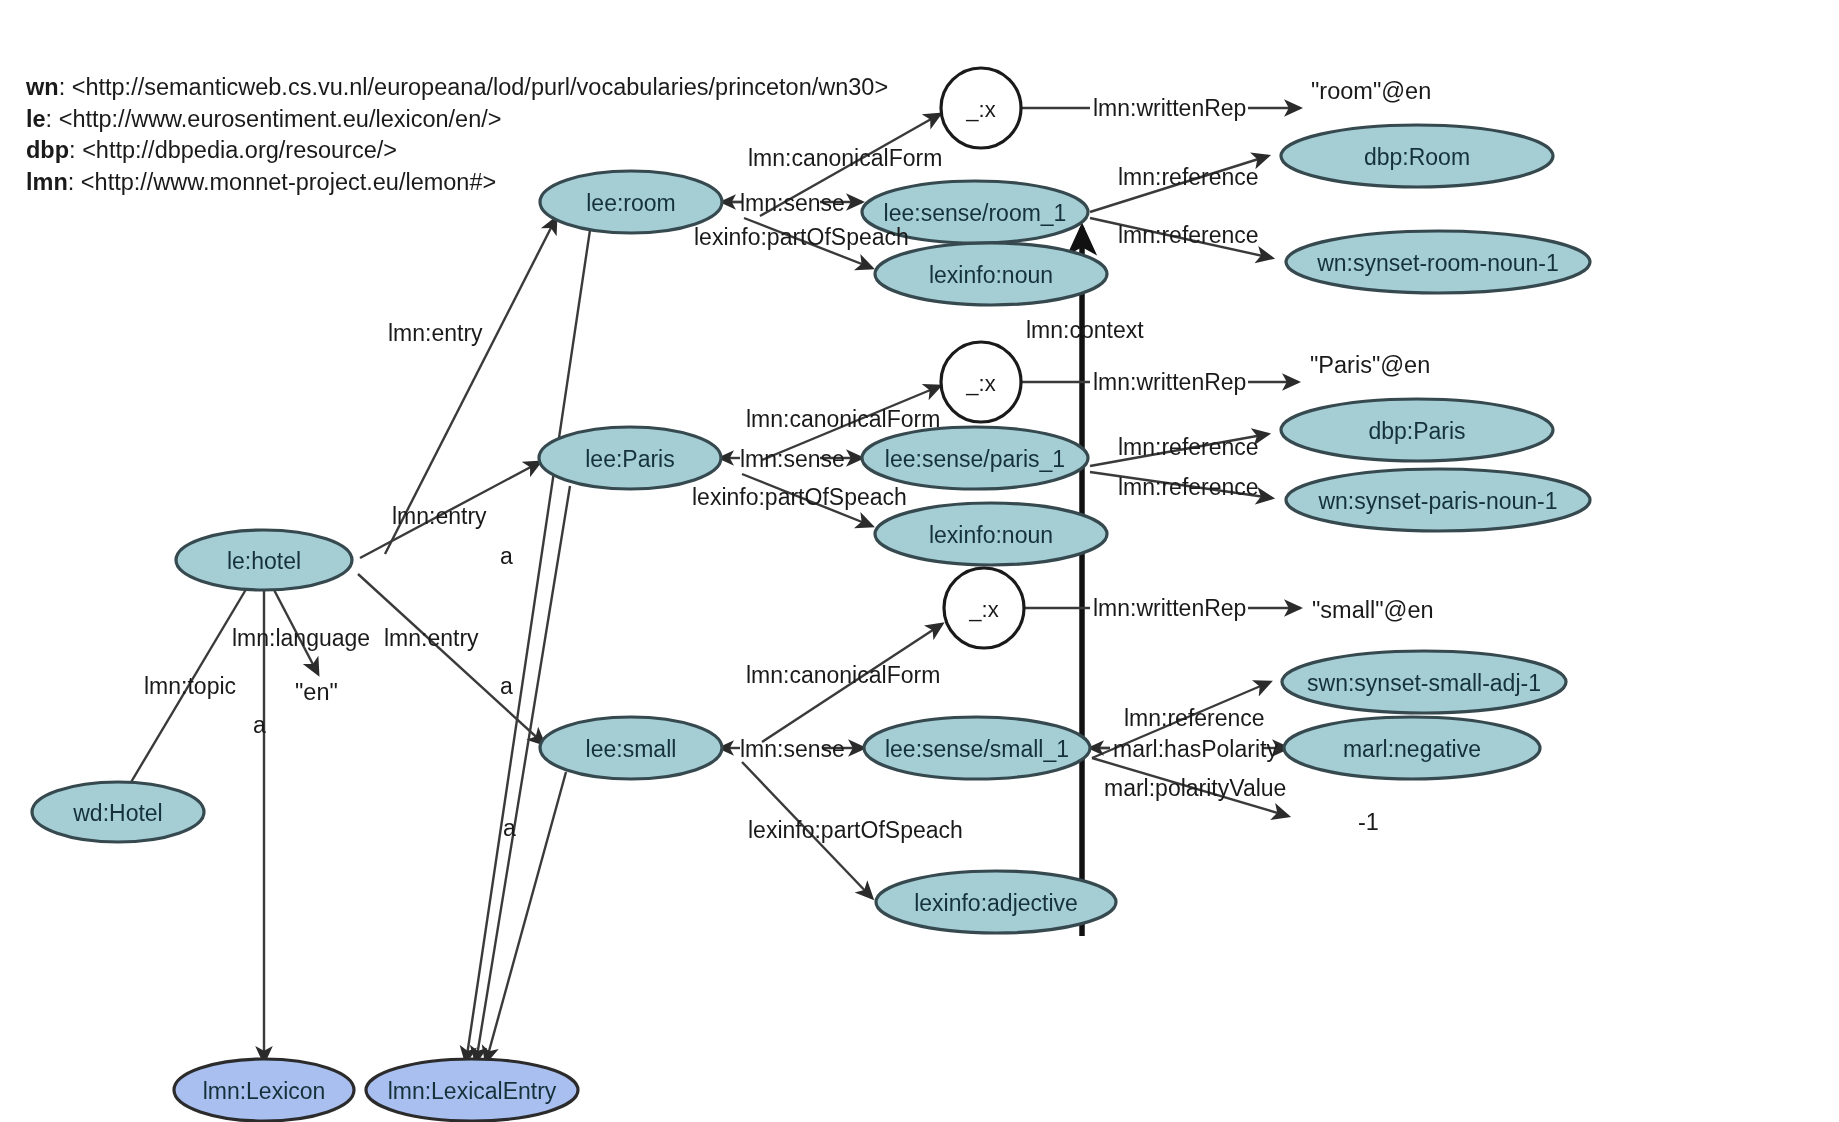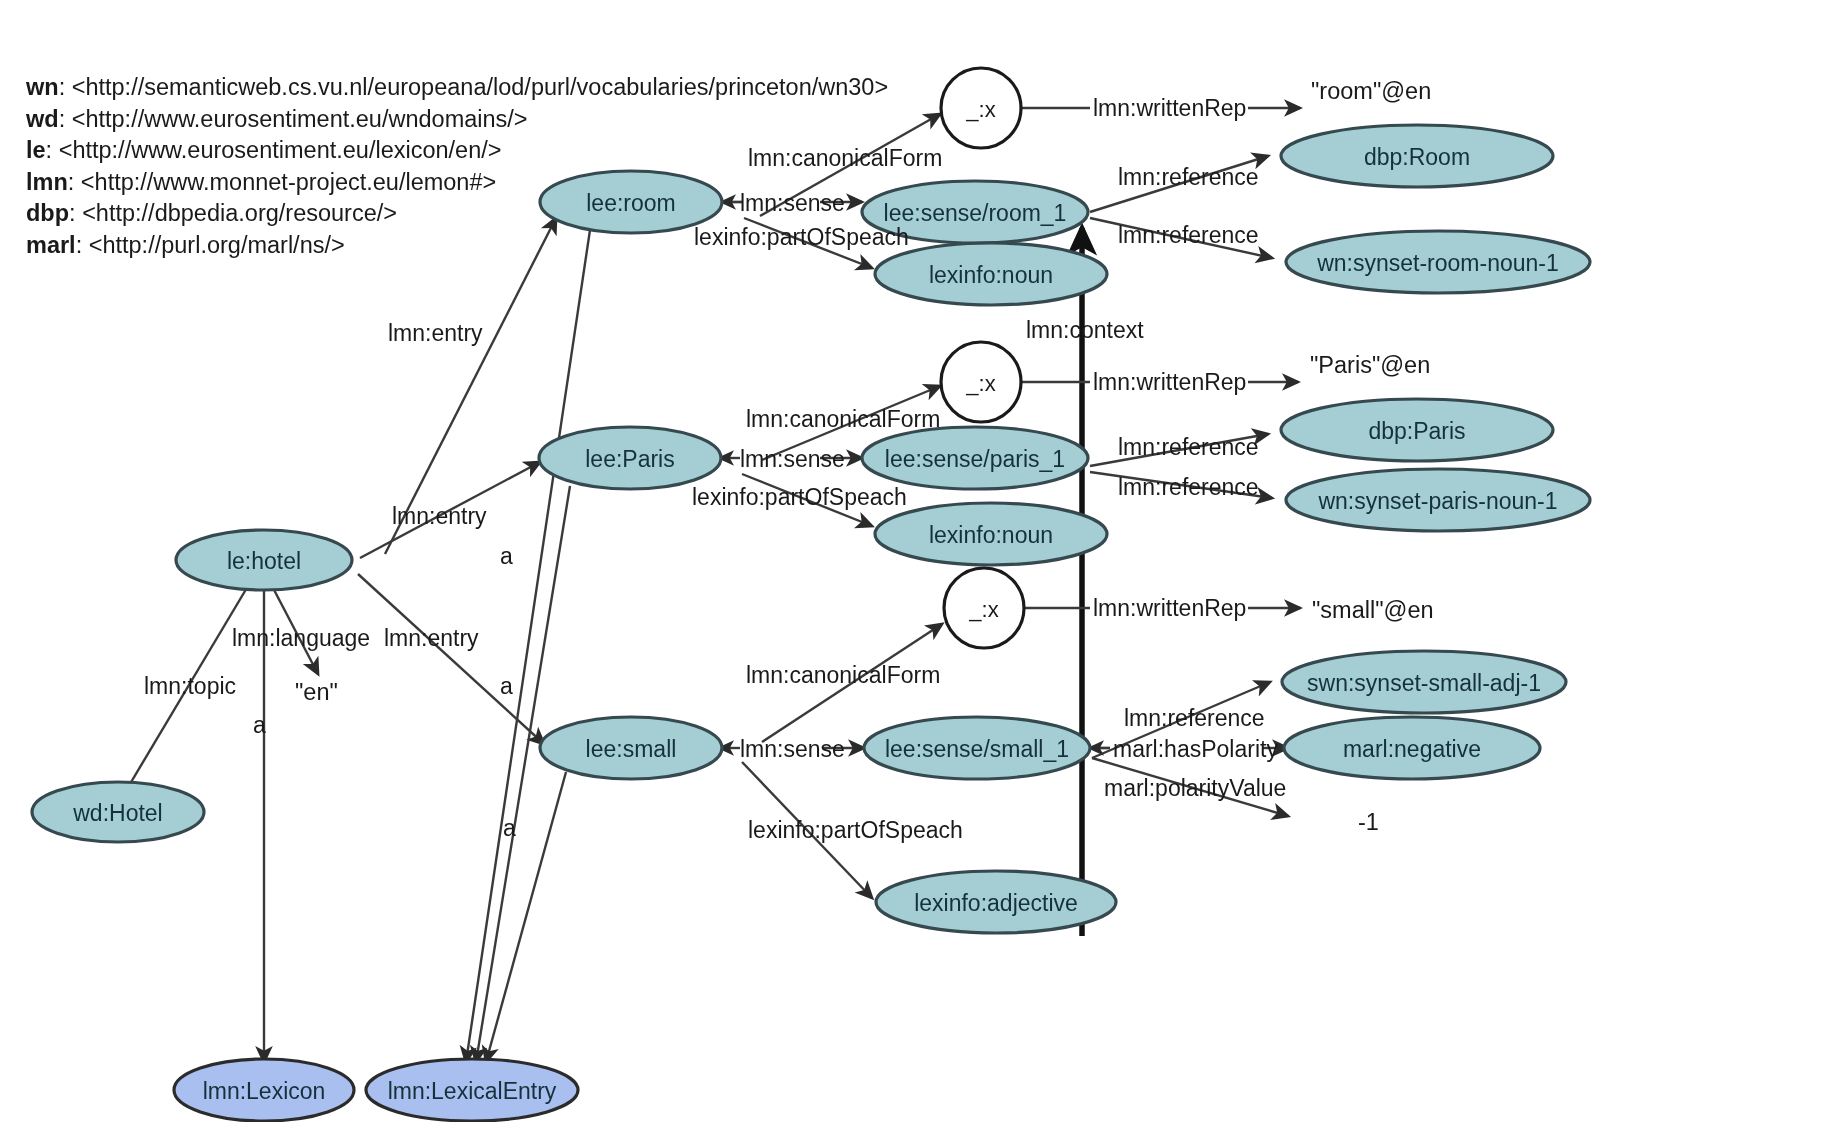--- a/index.html
+++ b/index.html
@@ -89,25 +89,23 @@
     stroke-width: 5.5;
   }
 </style>
 </head>
 <body>
 
 <div id="canvas">
 
   <div id="prefixes">
     <span class="row"><span class="pfx">wn</span>: <span class="uri">&lt;http://semanticweb.cs.vu.nl/europeana/lod/purl/vocabularies/princeton/wn30&gt;</span></span>
-    <span class="row"><span class="pfx">wd</span>: <span class="uri">&lt;http://www.eurosentiment.eu/wndomains/&gt;</span></span>
     <span class="row"><span class="pfx">le</span>: <span class="uri">&lt;http://www.eurosentiment.eu/lexicon/en/&gt;</span></span>
+    <span class="row"><span class="pfx">dbp</span>: <span class="uri">&lt;http://dbpedia.org/resource/&gt;</span></span>
     <span class="row"><span class="pfx">lmn</span>: <span class="uri">&lt;http://www.monnet-project.eu/lemon#&gt;</span></span>
-    <span class="row"><span class="pfx">dbp</span>: <span class="uri">&lt;http://dbpedia.org/resource/&gt;</span></span>
-    <span class="row"><span class="pfx">marl</span>: <span class="uri">&lt;http://purl.org/marl/ns/&gt;</span></span>
   </div>
 
   <svg id="graph" viewBox="0 0 1839 1122">
     <defs>
       <marker id="arrow" viewBox="0 0 12 12" refX="10" refY="6" markerWidth="8" markerHeight="8" orient="auto-start-reverse">
         <path d="M 0 0.5 L 12 6 L 0 11.5 L 3 6 Z" fill="#2b2b2b"></path>
       </marker>
       <marker id="arrowbig" viewBox="0 0 12 12" refX="10" refY="6" markerWidth="6" markerHeight="6" orient="auto-start-reverse">
         <path d="M 0 0.5 L 12 6 L 0 11.5 L 3 6 Z" fill="#111111"></path>
       </marker>

